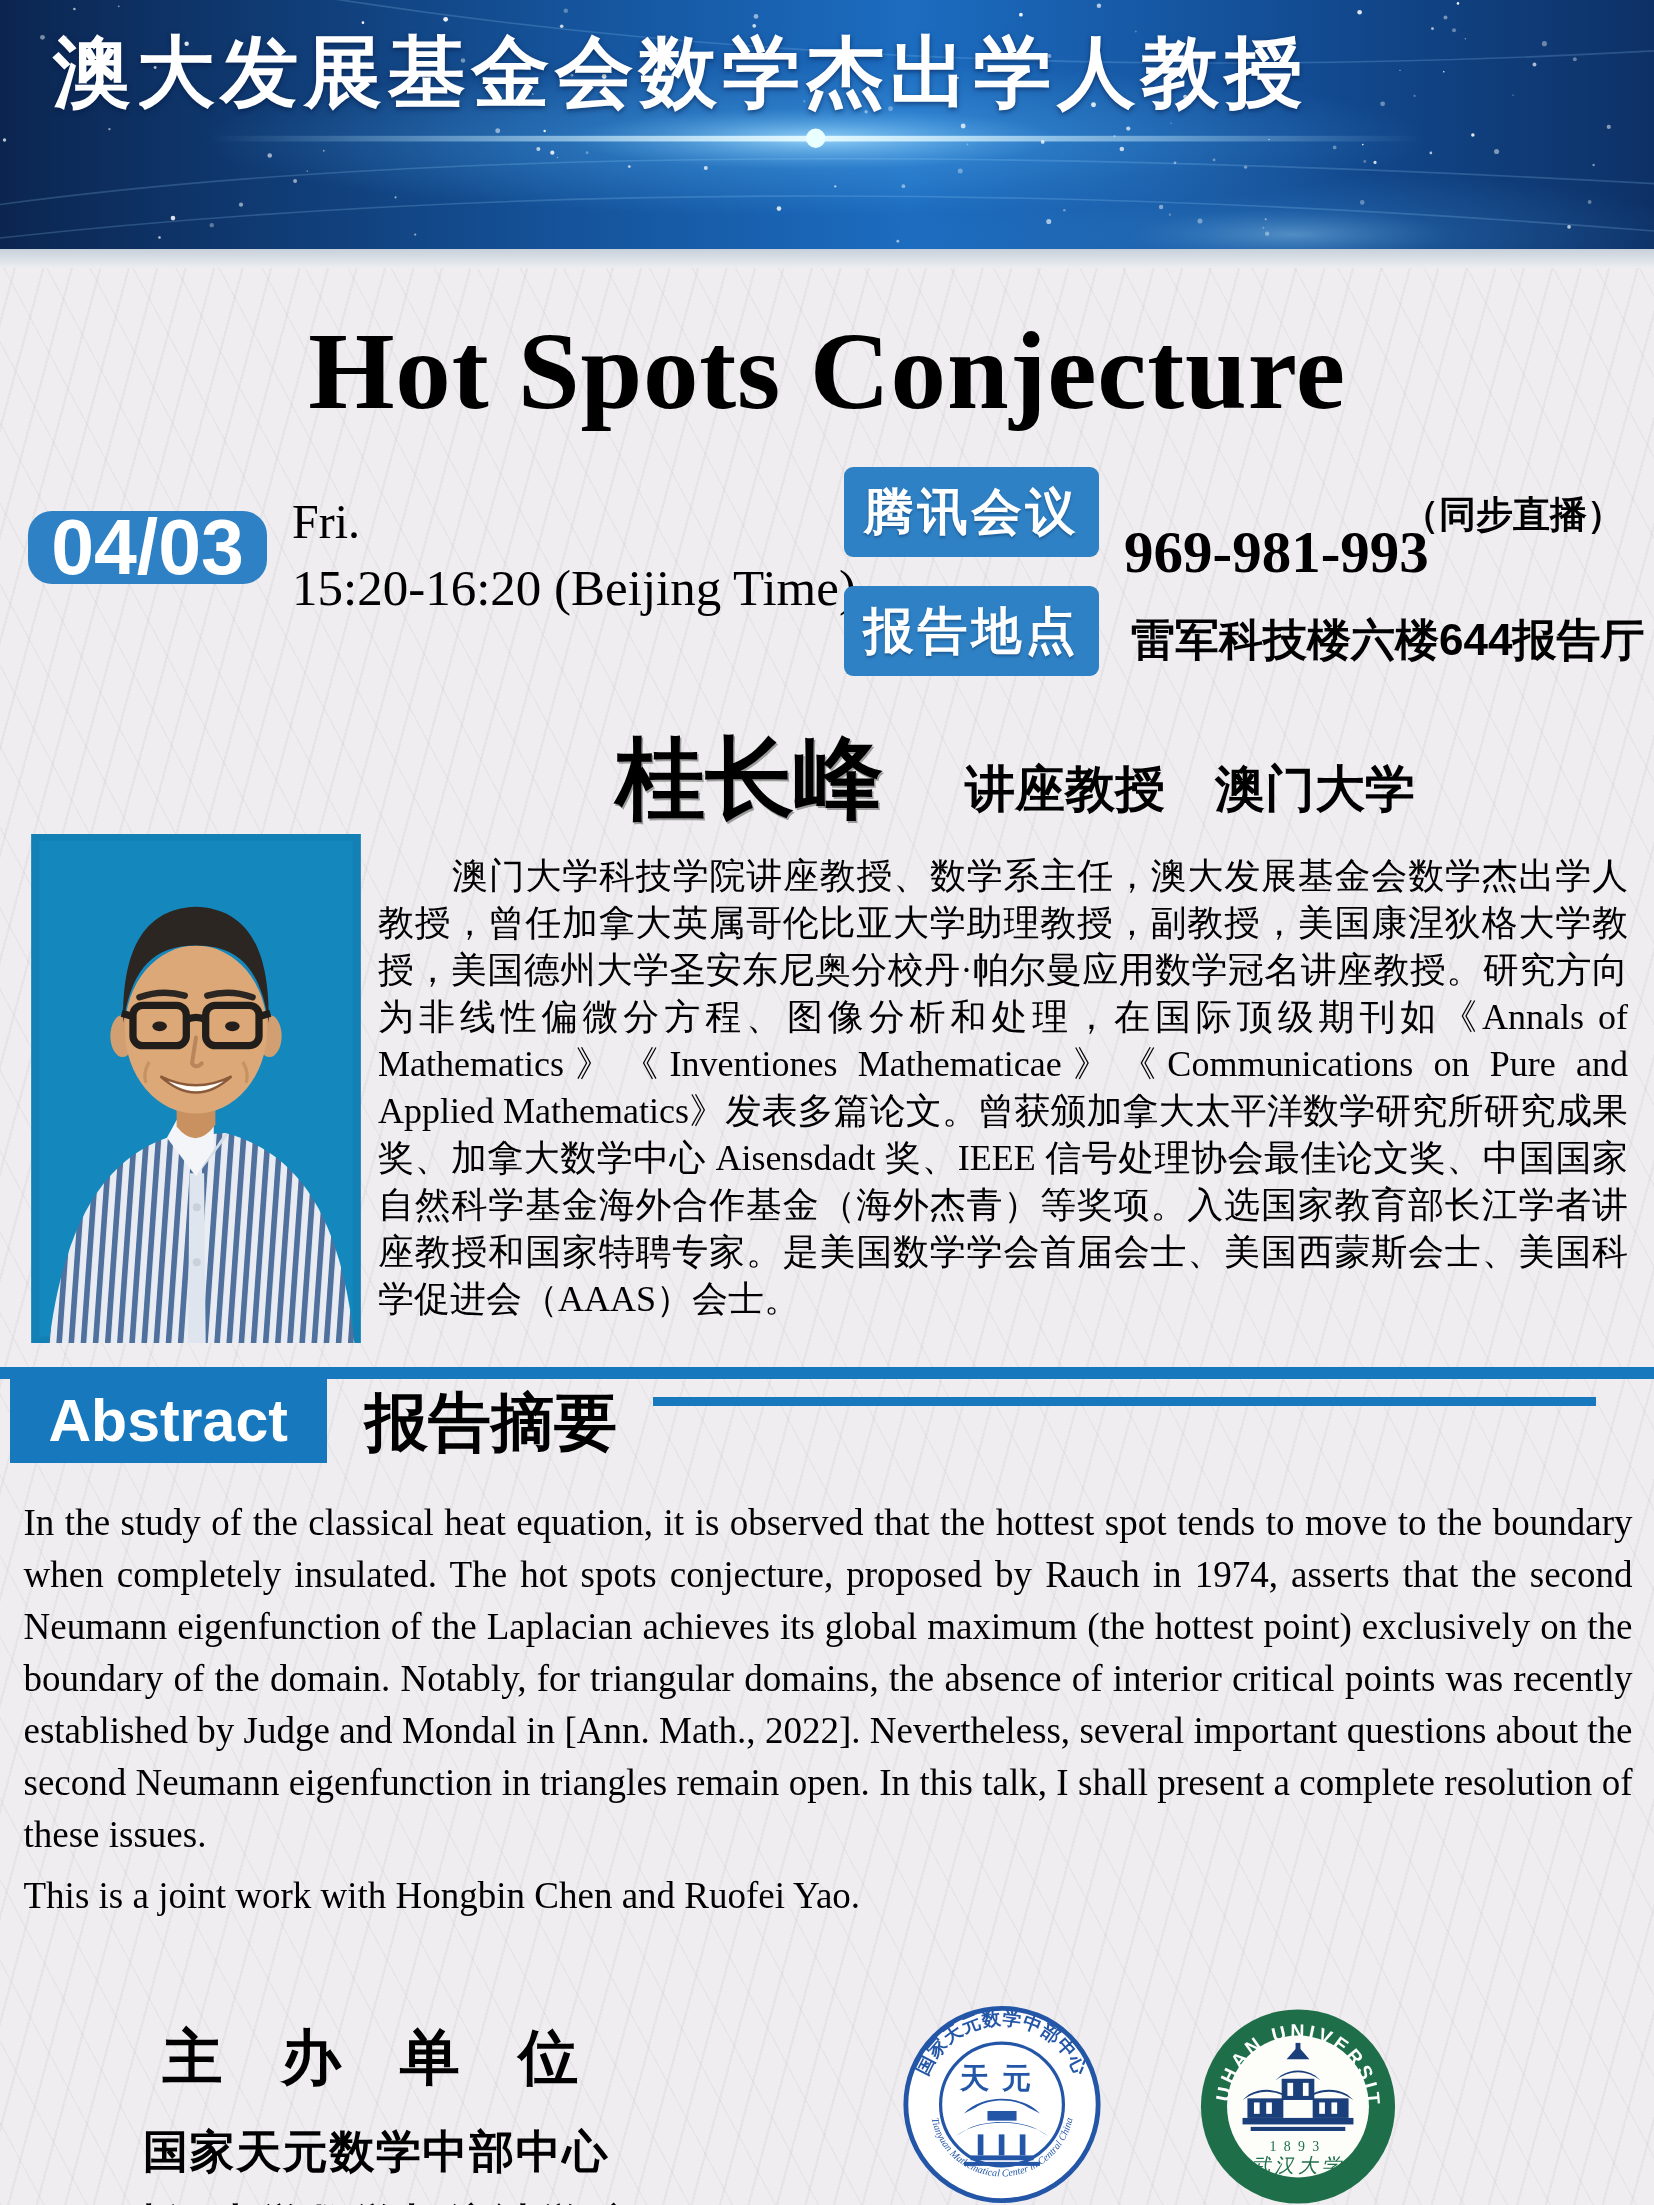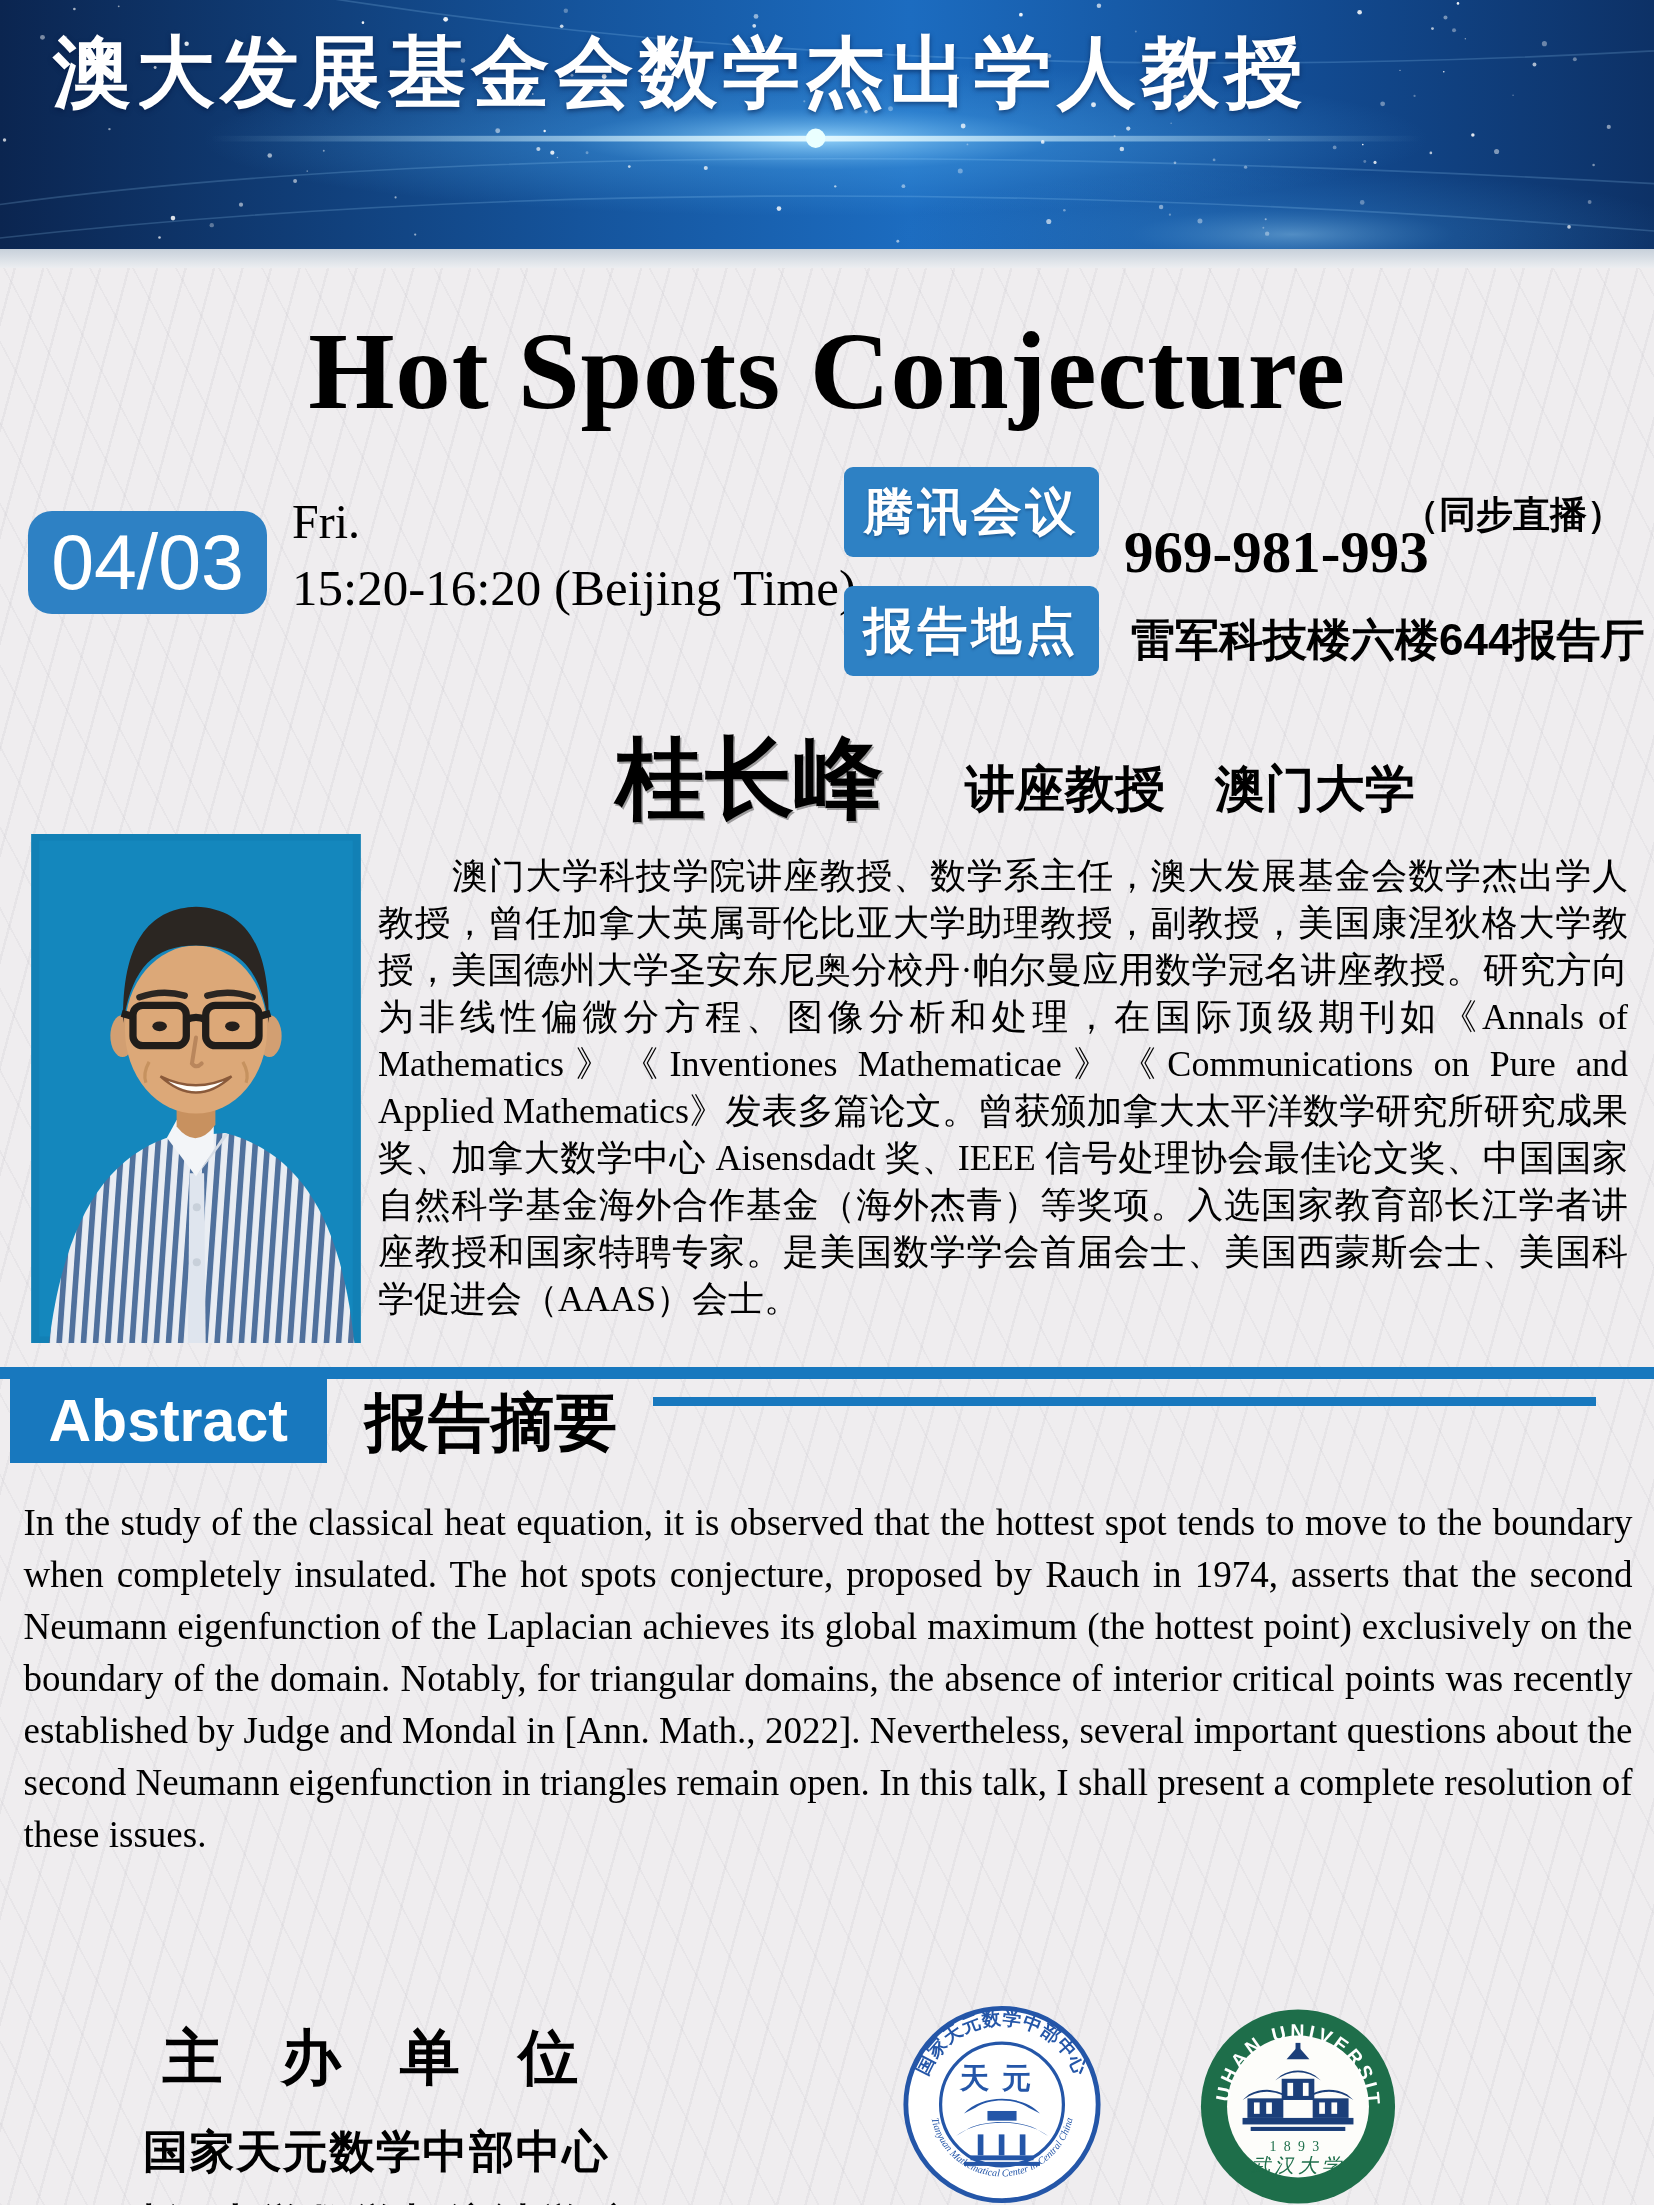--- a/index.html
+++ b/index.html
@@ -30,23 +30,23 @@
     background:linear-gradient(180deg,#c7d0da,#eceef1);}
 
   
   .talk-title{
     left:0;top:307px;width:1654px;text-align:center;font-weight:700;
     font-size:111px;letter-spacing:0.8px;white-space:nowrap;
   }
 
   
   .date-badge{
-    left:28px;top:511px;width:239px;height:103px;background:var(--accent-blue,#2e81c4);
+    left:28px;top:511px;width:239px;height:73px;background:var(--accent-blue,#2e81c4);
     border-radius:24px;display:flex;align-items:center;justify-content:center;
-    color:#fff;font-family:"Liberation Sans",sans-serif;font-weight:400;font-size:77px;
+    color:#fff;font-family:"Liberation Sans",sans-serif;font-weight:700;font-size:77px;
   }
   .weekday{left:292px;top:494px;font-size:48px;}
   .time{left:292px;top:559px;font-size:51px;white-space:nowrap;}
 
   .chip{
     width:255px;height:90px;background:var(--accent-blue,#2e81c4);border-radius:9px;
     display:flex;align-items:center;justify-content:center;color:#fff;
     font-family:"Liberation Sans",sans-serif;font-weight:800;font-size:50px;letter-spacing:4px;
     text-shadow:0 1.6px 2.4px rgba(0,30,70,.35);white-space:nowrap;
   }
@@ -307,20 +307,21 @@
   <p>澳门大学科技学院讲座教授、数学系主任，澳大发展基金会数学杰出学人教授，曾任加拿大英属哥伦比亚大学助理教授，副教授，美国康涅狄格大学教授，美国德州大学圣安东尼奥分校丹·帕尔曼应用数学冠名讲座教授。研究方向为非线性偏微分方程、图像分析和处理，在国际顶级期刊如《Annals of Mathematics》《Inventiones Mathematicae》《Communications on Pure and Applied Mathematics》发表多篇论文。曾获颁加拿大太平洋数学研究所研究成果奖、加拿大数学中心 Aisensdadt 奖、IEEE 信号处理协会最佳论文奖、中国国家自然科学基金海外合作基金（海外杰青）等奖项。入选国家教育部长江学者讲座教授和国家特聘专家。是美国数学学会首届会士、美国西蒙斯会士、美国科学促进会（AAAS）会士。</p>
 </div>
 
 <div class="abs abstract-bar"></div>
 <div class="abs abstract-box">Abstract</div>
 <div class="abs abstract-cn">报告摘要</div>
 <div class="abs abstract-line"></div>
 
 <div class="abs abstract-text">
   <p>In the study of the classical heat equation, it is observed that the hottest spot tends to move to the boundary when completely insulated. The hot spots conjecture, proposed by Rauch in 1974, asserts that the second Neumann eigenfunction of the Laplacian achieves its global maximum (the hottest point) exclusively on the boundary of the domain. Notably, for triangular domains, the absence of interior critical points was recently established by Judge and Mondal in [Ann. Math., 2022]. Nevertheless, several important questions about the second Neumann eigenfunction in triangles remain open. In this talk, I shall present a complete resolution of these issues.</p>
+  <p>This is a joint work with Hongbin Chen and Ruofei Yao.</p>
 </div>
 
 <div class="abs hosts">
   <p class="hosts-label">主 办 单 位</p>
   <p class="host-line">国家天元数学中部中心</p>
   <p class="host-line">武汉大学数学与统计学院</p>
 </div>
 
 <div class="abs logo logo-tianyuan">
   <svg viewBox="0 0 250 246">

